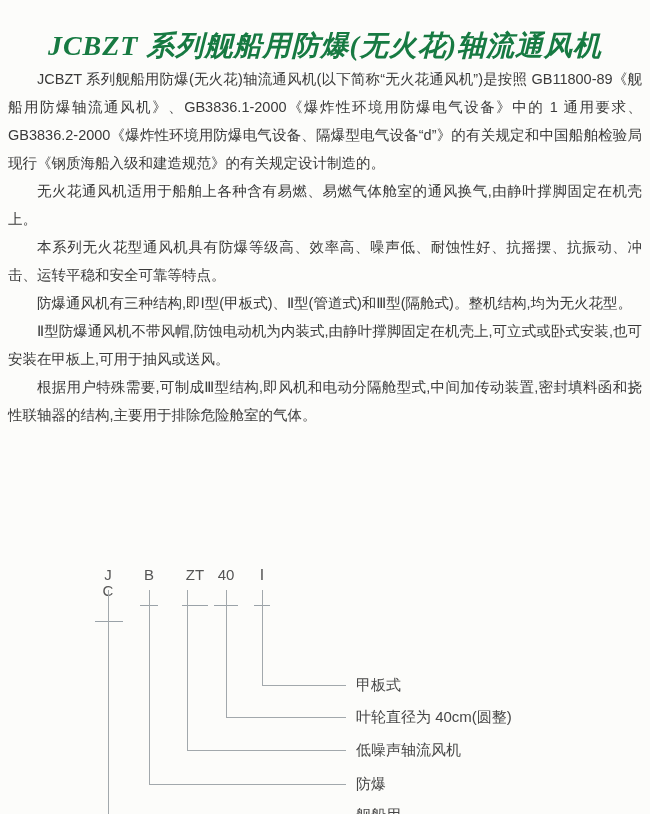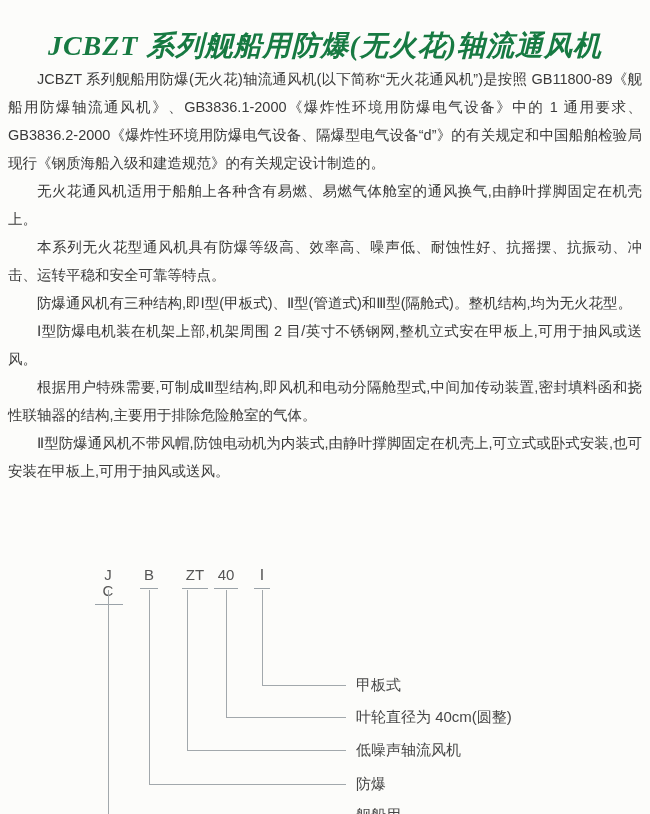--- a/index.html
+++ b/index.html
@@ -60,21 +60,21 @@
     left: 0; bottom: 6px;
     width: 650px; height: 270px;
   }
   .code {
     position: absolute;
     top: 2px;
     font-size: 15px;
     line-height: 16px;
     color: #555;
     text-align: center;
-    padding-bottom: 5px;
+    padding-bottom: 22px;
     border-bottom: 1px solid #9aa2a8;
   }
   .code-jc { left: 95px;  width: 28px; letter-spacing: 2px; }
   .code-b  { left: 140px; width: 18px; }
   .code-zt { left: 182px; width: 26px; }
   .code-40 { left: 214px; width: 24px; }
   .code-i  { left: 254px; width: 16px; font-family: "Liberation Serif", serif; }
 
   .connector {
     position: absolute;
@@ -108,23 +108,22 @@
   <div class="content">
 
     <h1 class="title">JCBZT 系列舰船用防爆(无火花)轴流通风机</h1>
 
     <p class="body-para">JCBZT 系列舰船用防爆(无火花)轴流通风机(以下简称“无火花通风机”)是按照 GB11800-89《舰船用防爆轴流通风机》、GB3836.1-2000《爆炸性环境用防爆电气设备》中的 1 通用要求、GB3836.2-2000《爆炸性环境用防爆电气设备、隔爆型电气设备“d”》的有关规定和中国船舶检验局现行《钢质海船入级和建造规范》的有关规定设计制造的。</p>
     <p class="body-para">无火花通风机适用于船舶上各种含有易燃、易燃气体舱室的通风换气,由静叶撑脚固定在机壳上。</p>
 
     <p class="body-para">本系列无火花型通风机具有防爆等级高、效率高、噪声低、耐蚀性好、抗摇摆、抗振动、冲击、运转平稳和安全可靠等特点。</p>
 
     <p class="body-para">防爆通风机有三种结构,即Ⅰ型(甲板式)、Ⅱ型(管道式)和Ⅲ型(隔舱式)。整机结构,均为无火花型。</p>
-    <p class="body-para">Ⅰ型防爆电机装在机架上部,机架周围 2 目/英寸不锈钢网,整机立式安在甲板上,可用于抽风或送风。</p>
+    <p class="body-para">Ⅱ型防爆通风机不带风帽,防蚀电动机为内装式,由静叶撑脚固定在机壳上,可立式或卧式安装,也可安装在甲板上,可用于抽风或送风。</p>
     <p class="body-para">根据用户特殊需要,可制成Ⅲ型结构,即风机和电动分隔舱型式,中间加传动装置,密封填料函和挠性联轴器的结构,主要用于排除危险舱室的气体。</p>
-    <p class="body-para">Ⅱ型防爆通风机不带风帽,防蚀电动机为内装式,由静叶撑脚固定在机壳上,可立式或卧式安装,也可安装在甲板上,可用于抽风或送风。</p>
 
   </div>
 
   <div class="diagram">
     <div class="code code-jc">J C</div>
     <div class="code code-b">B</div>
     <div class="code code-zt">ZT</div>
     <div class="code code-40">40</div>
     <div class="code code-i">Ⅰ</div>
 

